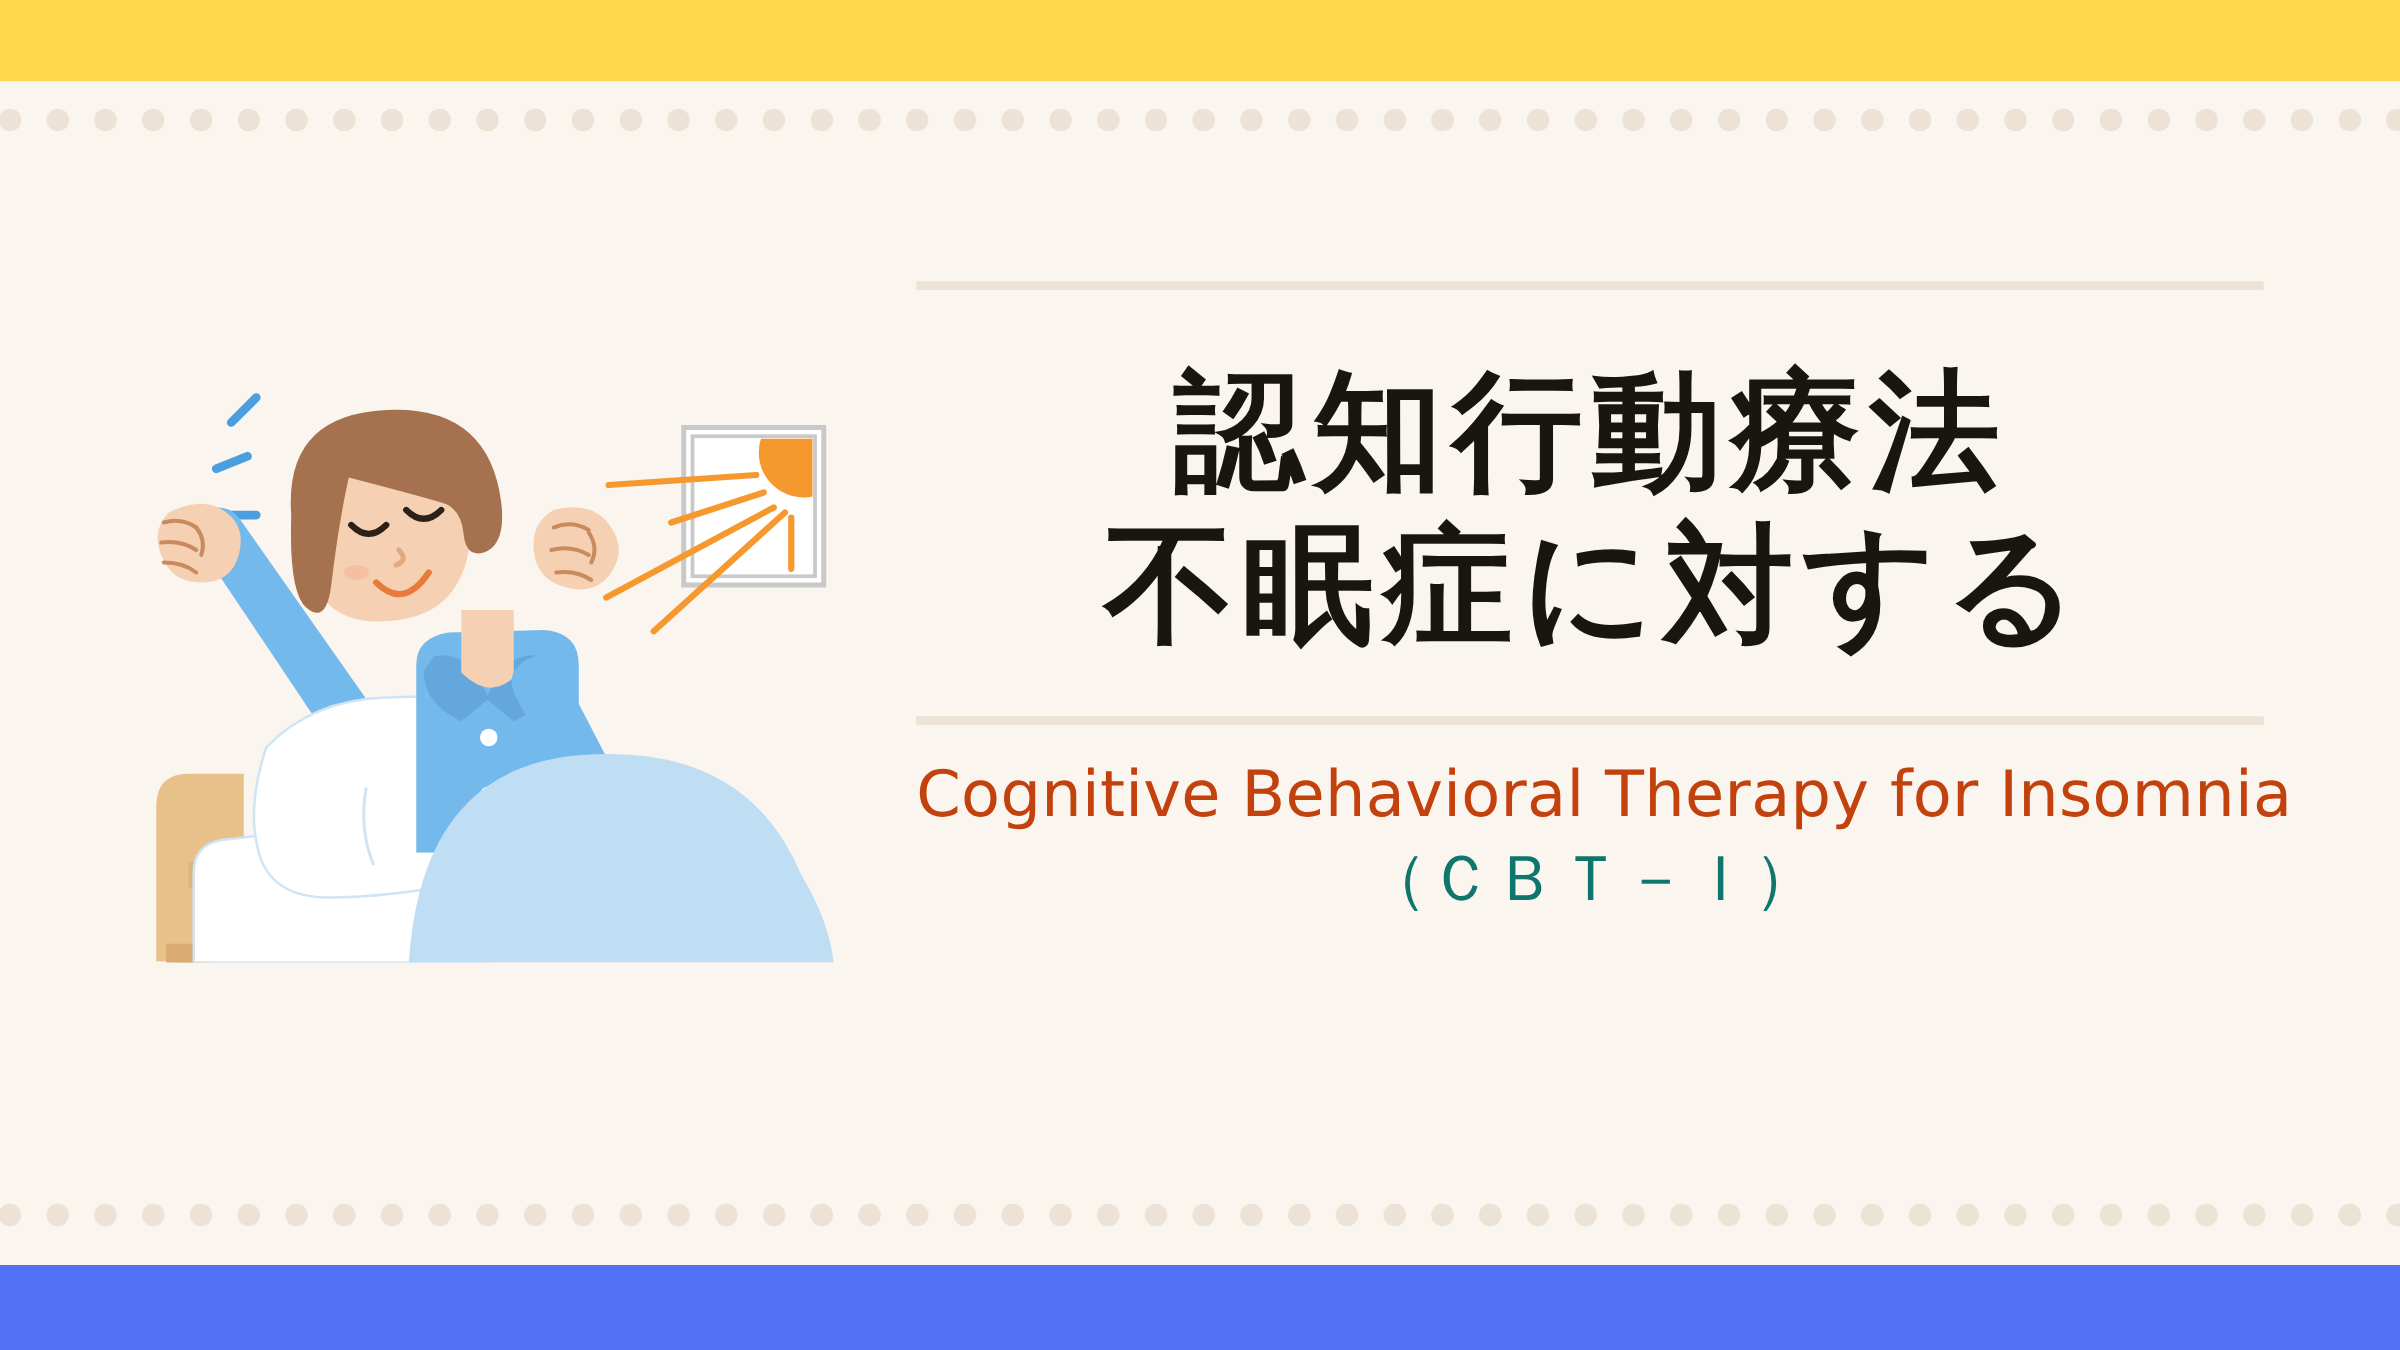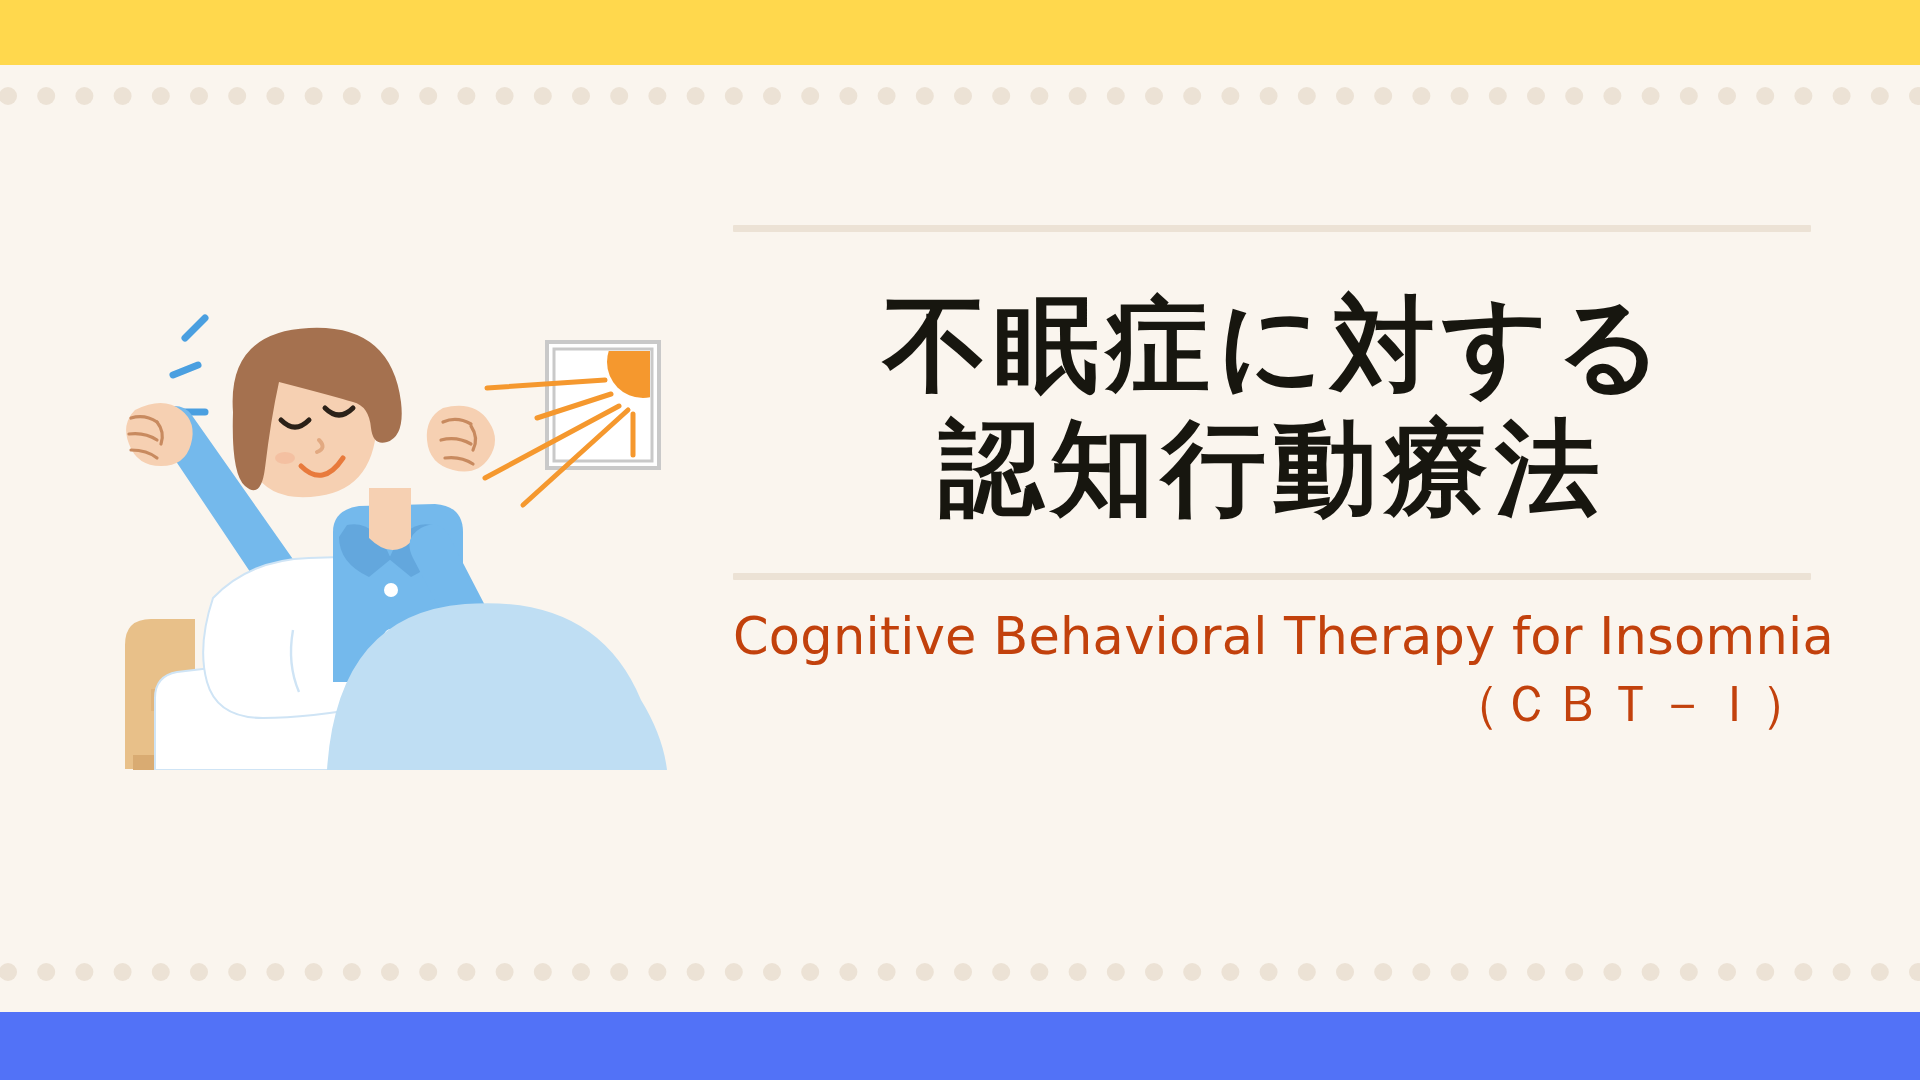--- a/index.html
+++ b/index.html
@@ -47,25 +47,24 @@
     font-size:51px;
     line-height:1.22;
     color:#c2410c;
     letter-spacing:.005em;
     white-space:nowrap;
   }
   .sub-abbr{
     font-family:Liberation Serif, serif;
     font-size:51px;
     line-height:1.22;
-    color:#c2410c;
+    color:#0f766e;
     letter-spacing:.02em;
     margin-top:4px;
     white-space:nowrap;
-    text-align:right;
   }
 </style>
 </head>
 <body>
 
 <div class="slide">
 
   <div class="band-top"></div>
 
   <svg class="dot-rule dot-rule-top" viewBox="0 0 1920 20" preserveAspectRatio="none" xmlns="http://www.w3.org/2000/svg">
@@ -222,22 +221,22 @@
     </g>
 
     <path d="M232 470 q10 -156 138 -166 q132 -10 176 96 q22 36 26 70 z" fill="#bfdef3"></path>
   </svg>
 
   <div class="textcol">
 
     <div class="rule rule-top"></div>
 
     <div class="title-block">
+      <div class="title-line l2">認知行動療法</div>
       <div class="title-line l1">不眠症に対する</div>
-      <div class="title-line l2">認知行動療法</div>
     </div>
 
     <div class="rule rule-mid"></div>
 
     <div class="sub-block">
       <div class="sub-en">Cognitive Behavioral Therapy for Insomnia</div>
       <div class="sub-abbr">（ＣＢＴ－Ｉ）</div>
     </div>
   </div>
 

